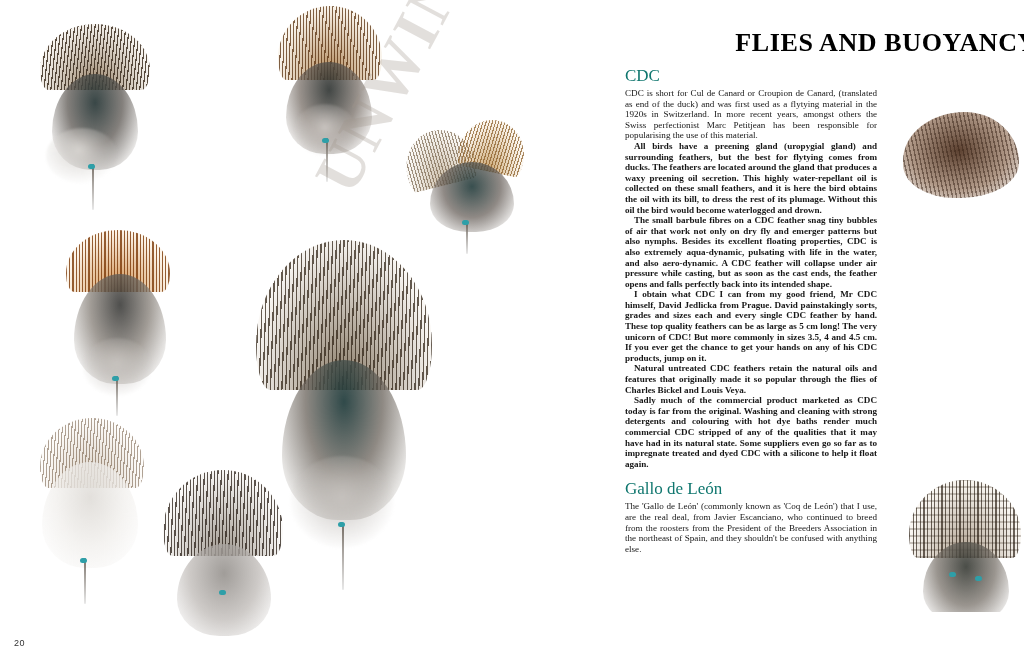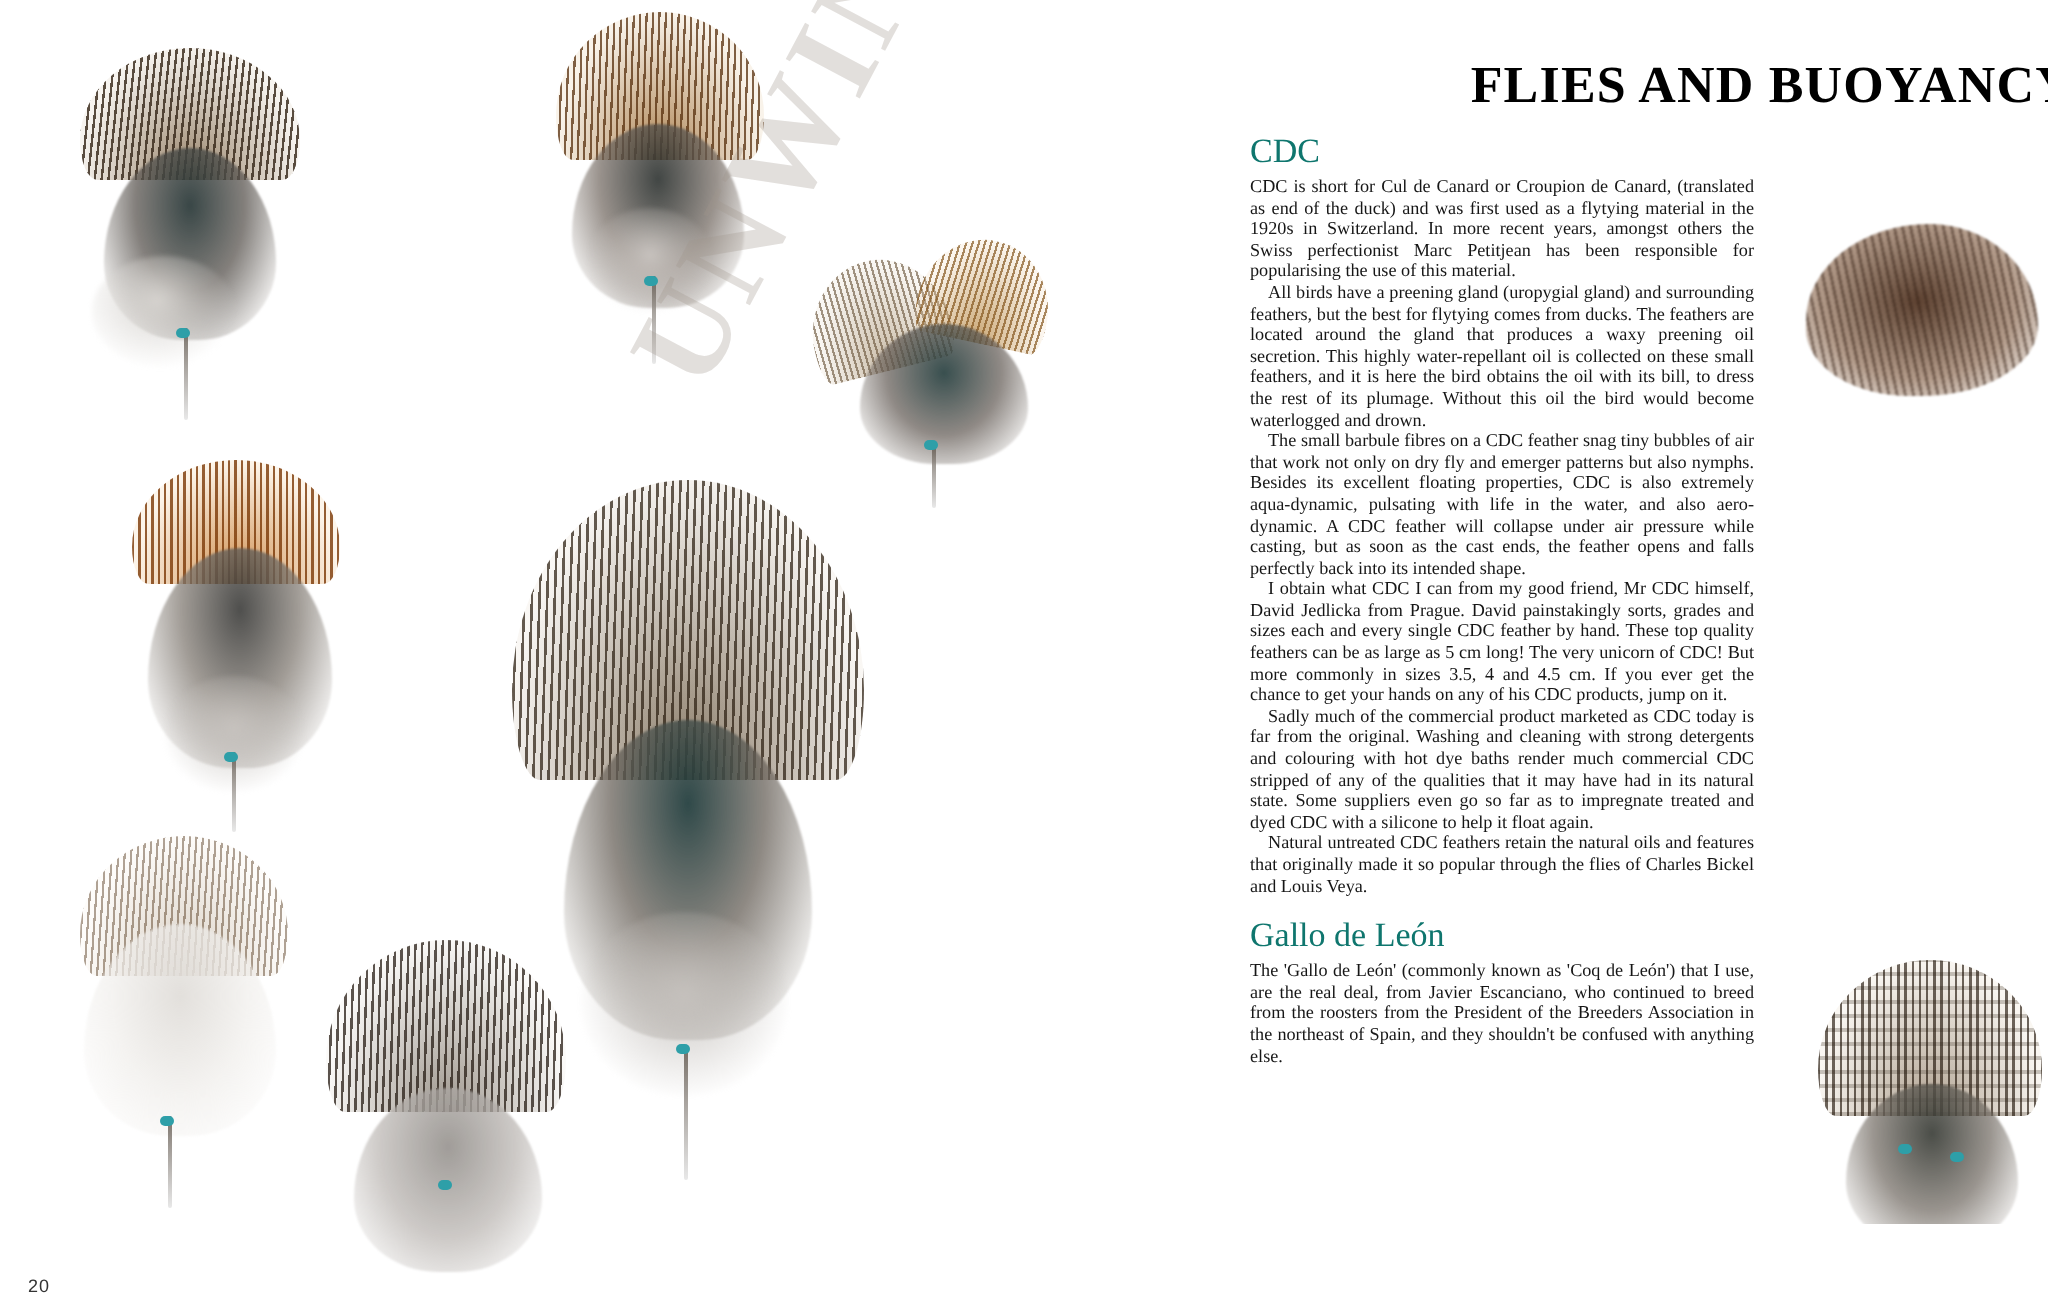--- a/index.html
+++ b/index.html
@@ -74,21 +74,21 @@
   }
   .body-text p {
     margin: 0;
     font-size: 9.1px;
     line-height: 10.6px;
     text-align: justify;
     text-indent: 0;
     color: #161616;
     hyphens: auto;
   }
-  .body-text p + p { text-indent: 9px; }
+  .body-text p + p { text-indent: 9px; font-weight: bold; }
 
   
   .watermark {
     position: absolute;
     left: 300px;
     top: 170px;
     font-family: "Liberation Serif", serif;
     font-size: 64px;
     font-weight: bold;
     color: rgba(160,150,140,0.30);
@@ -220,22 +220,22 @@
 
     <h1 class="title">FLIES AND BUOYANCY</h1>
 
     <div class="col" style="left:0px;">
       <h2 class="section">CDC</h2>
       <div class="body-text">
         <p>CDC is short for Cul de Canard or Croupion de Canard, (translated as end of the duck) and was first used as a flytying material in the 1920s in Switzerland. In more recent years, amongst others the Swiss perfectionist Marc Petitjean has been responsible for popularising the use of this material.</p>
         <p>All birds have a preening gland (uropygial gland) and surrounding feathers, but the best for flytying comes from ducks. The feathers are located around the gland that produces a waxy preening oil secretion. This highly water-repellant oil is collected on these small feathers, and it is here the bird obtains the oil with its bill, to dress the rest of its plumage. Without this oil the bird would become waterlogged and drown.</p>
         <p>The small barbule fibres on a CDC feather snag tiny bubbles of air that work not only on dry fly and emerger patterns but also nymphs. Besides its excellent floating properties, CDC is also extremely aqua-dynamic, pulsating with life in the water, and also aero-dynamic. A CDC feather will collapse under air pressure while casting, but as soon as the cast ends, the feather opens and falls perfectly back into its intended shape.</p>
         <p>I obtain what CDC I can from my good friend, Mr CDC himself, David Jedlicka from Prague. David painstakingly sorts, grades and sizes each and every single CDC feather by hand. These top quality feathers can be as large as 5 cm long! The very unicorn of CDC! But more commonly in sizes 3.5, 4 and 4.5 cm. If you ever get the chance to get your hands on any of his CDC products, jump on it.</p>
+        <p>Natural untreated CDC feathers retain the natural oils and features that originally made it so popular through the flies of Charles Bickel and Louis Veya.</p>
         <p>Sadly much of the commercial product marketed as CDC today is far from the original. Washing and cleaning with strong detergents and colouring with hot dye baths render much commercial CDC stripped of any of the qualities that it may have had in its natural state. Some suppliers even go so far as to impregnate treated and dyed CDC with a silicone to help it float again.</p>
-        <p>Natural untreated CDC feathers retain the natural oils and features that originally made it so popular through the flies of Charles Bickel and Louis Veya.</p>
       </div>
 
       <h2 class="section second">Gallo de León</h2>
       <div class="body-text">
         <p>The 'Gallo de León' (commonly known as 'Coq de León') that I use, are the real deal, from Javier Escanciano, who continued to breed from the roosters from the President of the Breeders Association in the northeast of Spain, and they shouldn't be confused with anything else.</p>
       </div>
     </div>
 
     <div class="feather" style="left:272px; top:108px; width:128px; height:110px;">
       <div class="plume" style="left:6px; top:4px; width:116px; height:86px; background:

